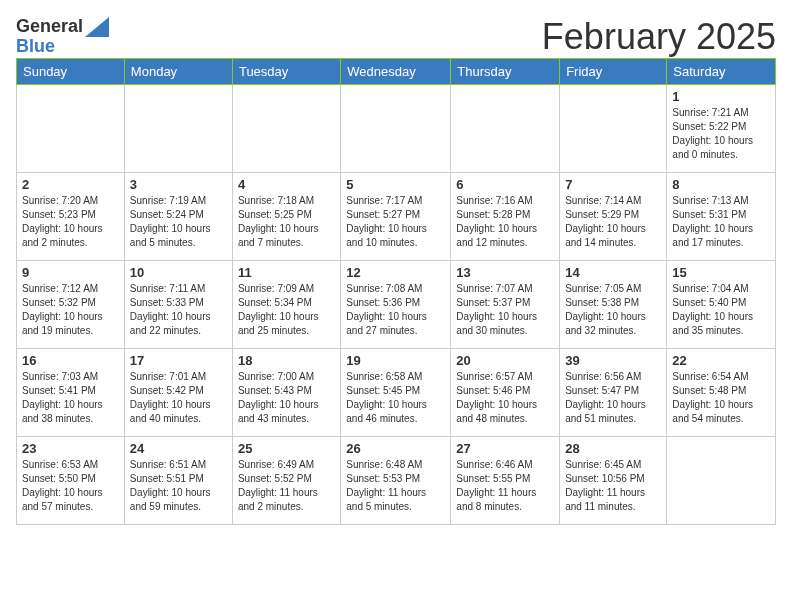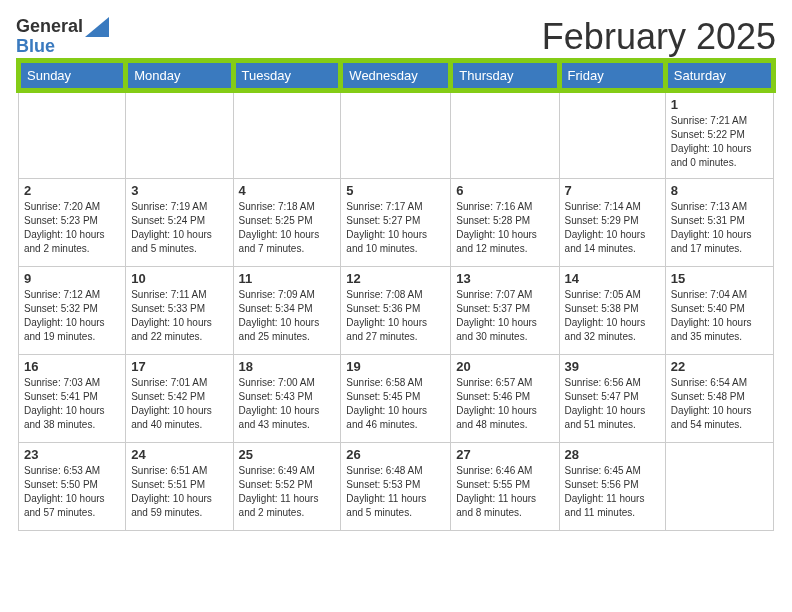--- a/index.html
+++ b/index.html
@@ -57,21 +57,21 @@
       border-collapse: collapse;
       border: 1px solid #ccc;
     }
     .calendar th {
       background-color: #3a7abf;
       color: #fff;
       text-align: left;
       padding: 5px 6px;
       font-size: 13px;
       font-weight: normal;
-      border: 5px solid #84cc16;
+      border: 1px solid #84cc16;
     }
     .calendar td {
       vertical-align: top;
       padding: 4px 5px;
       border: 1px solid #ccc;
       width: 113px;
       height: 88px;
       font-size: 10.5px;
       color: #333;
       background: #fff;
@@ -324,20 +324,20 @@
         <td>
           <span class="day-num">27</span>
           <div class="day-info" style="white-space: pre-line;">Sunrise: 6:46 AM
 Sunset: 5:55 PM
 Daylight: 11 hours
 and 8 minutes.</div>
         </td>
         <td>
           <span class="day-num">28</span>
           <div class="day-info" style="white-space: pre-line;">Sunrise: 6:45 AM
-Sunset: 5:56 PM
+Sunset: 10:56 PM
 Daylight: 11 hours
 and 11 minutes.</div>
         </td>
         <td class="empty-cell"></td>
       </tr>
     </tbody>
 </table>
 
 </body></html>

